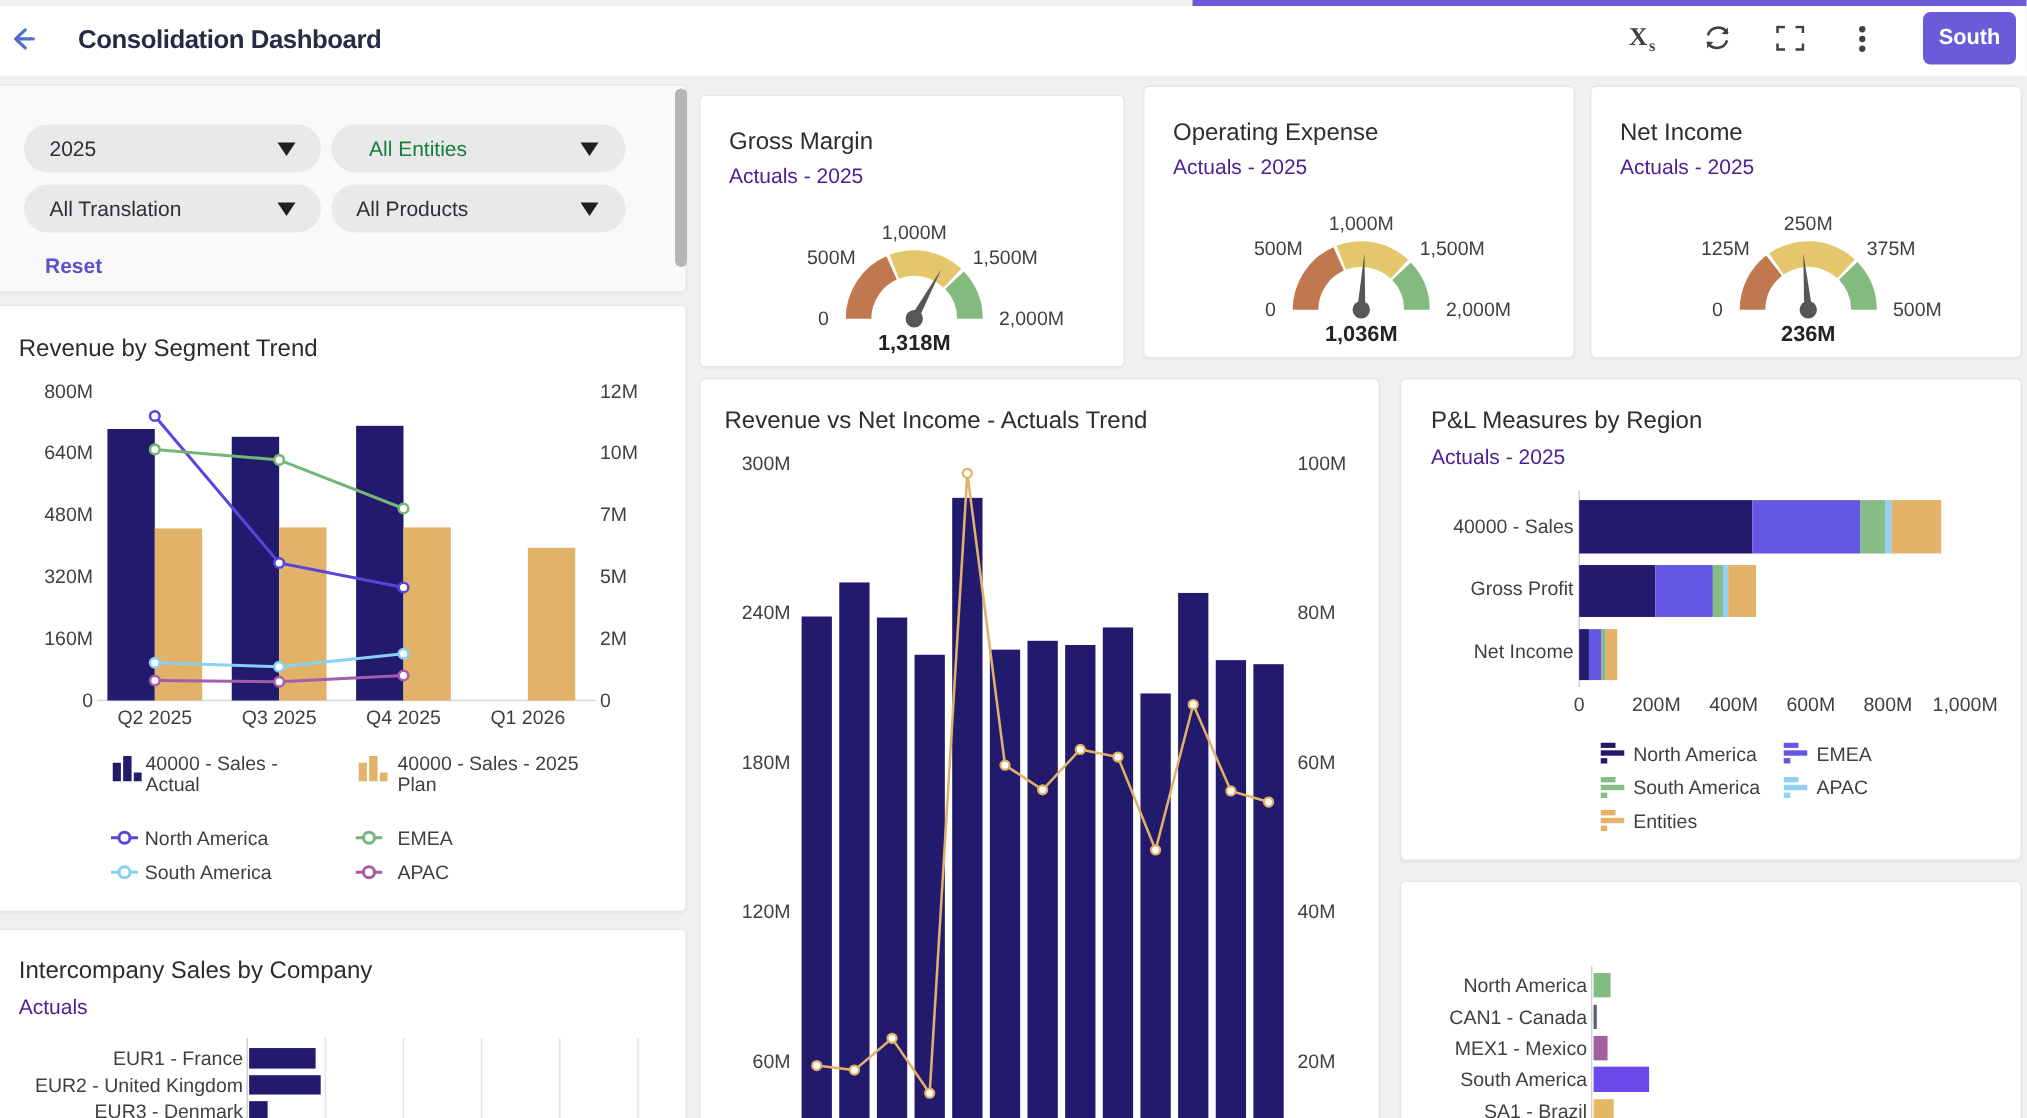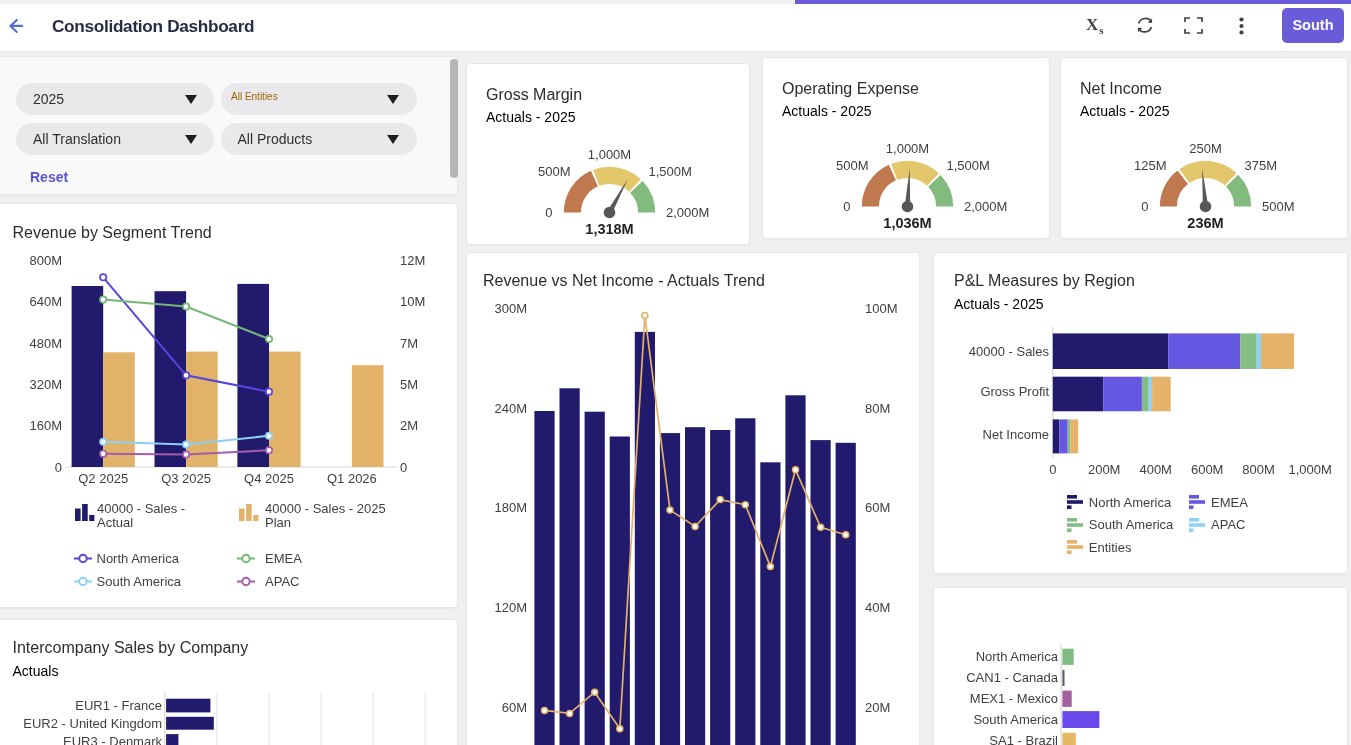--- a/index.html
+++ b/index.html
@@ -1,19 +1,19 @@
 <!DOCTYPE html>
 <html><head><meta charset="utf-8"><style>
 
 * { margin:0; padding:0; box-sizing:border-box; }
 html,body { width:1351px; height:745px; overflow:hidden; font-family:"Liberation Sans",sans-serif; background:#f0f0f1; }
 .abs { position:absolute; }
 .card { position:absolute; background:#ffffff; border:1px solid #e7e7ea; border-radius:4px; box-shadow:0 1px 2px rgba(0,0,0,0.04); }
 .ctitle { position:absolute; font-size:16px; color:#2c2c31; white-space:nowrap; }
-.csub { position:absolute; font-size:14px; color:#000000; white-space:nowrap; }
+.csub { position:absolute; font-size:14px; color:#4c1d95; white-space:nowrap; }
 svg text { font-family:"Liberation Sans",sans-serif; }
 
 </style></head><body>
 <div class="abs" style="left:0;top:0;width:1351px;height:52px;background:#ffffff;border-bottom:1px solid #ebebee"></div>
 <div class="abs" style="left:0;top:0;width:795px;height:4px;background:#f1f1f2"></div>
 <div class="abs" style="left:795px;top:0;width:556px;height:4px;background:#6a5cd8"></div>
 <svg class="abs" style="left:8px;top:17px" width="18" height="18" viewBox="0 0 18 18">
 <path d="M14.2 8.9 H2.6 M8.8 2.9 L2.4 8.9 L8.8 14.9" fill="none" stroke="#4f6cd0" stroke-width="2.1" stroke-linecap="round" stroke-linejoin="round"></path>
   </svg>
 <div class="abs" style="left:52px;top:16px;font-size:17.2px;font-weight:bold;color:#272b44;letter-spacing:-0.3px">Consolidation Dashboard</div>
@@ -38,21 +38,21 @@
 <circle cx="4.5" cy="3.5" r="2.1" fill="#3f3f46"></circle>
     <circle cx="4.5" cy="10" r="2.1" fill="#3f3f46"></circle>
     <circle cx="4.5" cy="16.5" r="2.1" fill="#3f3f46"></circle>
   </svg>
 <div class="abs" style="left:1282px;top:7.5px;width:62px;height:35px;background:#6a5cd8;border-radius:5px;color:#fff;font-size:14.5px;font-weight:600;text-align:center;line-height:35px">South</div>
 <div class="card" style="left:-4px;top:56px;width:462px;height:139px;background:#f9f9fa">
 <div class="abs" style="left:19px;top:26px;width:198px;height:32px;background:#e9e9eb;border-radius:16px"></div>
     <div class="abs" style="left:36px;top:34px;font-size:14px;color:#2f2f33">2025</div>
     <div class="abs" style="left:188px;top:38px;width:0;height:0;border-left:6.5px solid transparent;border-right:6.5px solid transparent;border-top:9px solid #1f1f22"></div>
 <div class="abs" style="left:223.5px;top:26px;width:196.5px;height:32px;background:#e9e9eb;border-radius:16px"></div>
-    <div class="abs" style="left:234px;top:34px;font-size:10px;color:#a16207">All Entities</div>
+    <div class="abs" style="left:249px;top:34px;font-size:14px;color:#15803d">All Entities</div>
     <div class="abs" style="left:389.8px;top:38px;width:0;height:0;border-left:6.5px solid transparent;border-right:6.5px solid transparent;border-top:9px solid #1f1f22"></div>
 <div class="abs" style="left:19px;top:66px;width:198px;height:32px;background:#e9e9eb;border-radius:16px"></div>
     <div class="abs" style="left:36px;top:74px;font-size:14px;color:#2f2f33">All Translation</div>
     <div class="abs" style="left:188px;top:78px;width:0;height:0;border-left:6.5px solid transparent;border-right:6.5px solid transparent;border-top:9px solid #1f1f22"></div>
 <div class="abs" style="left:223.5px;top:66px;width:196.5px;height:32px;background:#e9e9eb;border-radius:16px"></div>
     <div class="abs" style="left:240.5px;top:74px;font-size:14px;color:#2f2f33">All Products</div>
     <div class="abs" style="left:389.8px;top:78px;width:0;height:0;border-left:6.5px solid transparent;border-right:6.5px solid transparent;border-top:9px solid #1f1f22"></div>
 <div class="abs" style="left:33px;top:112px;font-size:14px;font-weight:600;color:#5a52cc">Reset</div>
 <div class="abs" style="left:452.8px;top:2px;width:8px;height:119px;background:#b5b5b8;border-radius:4px"></div>
 </div>

